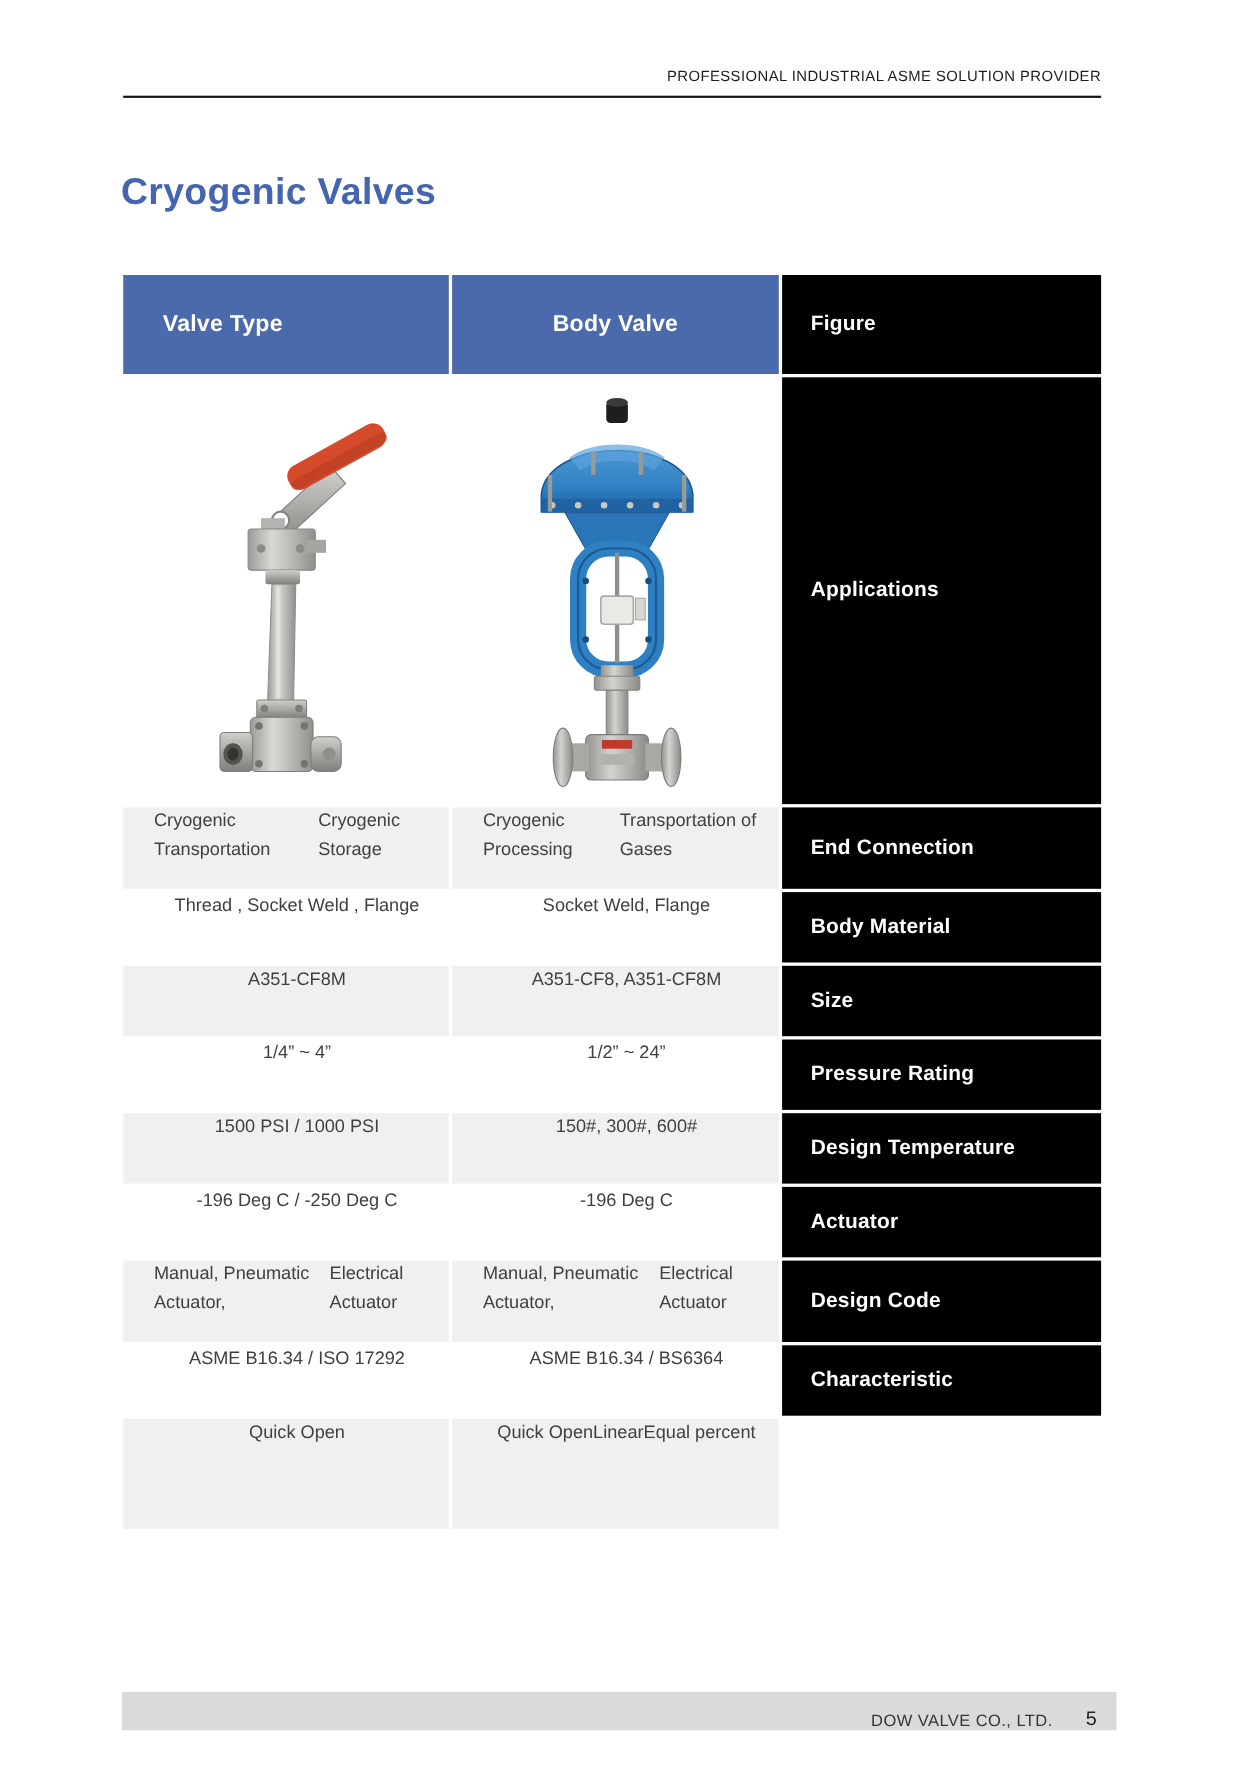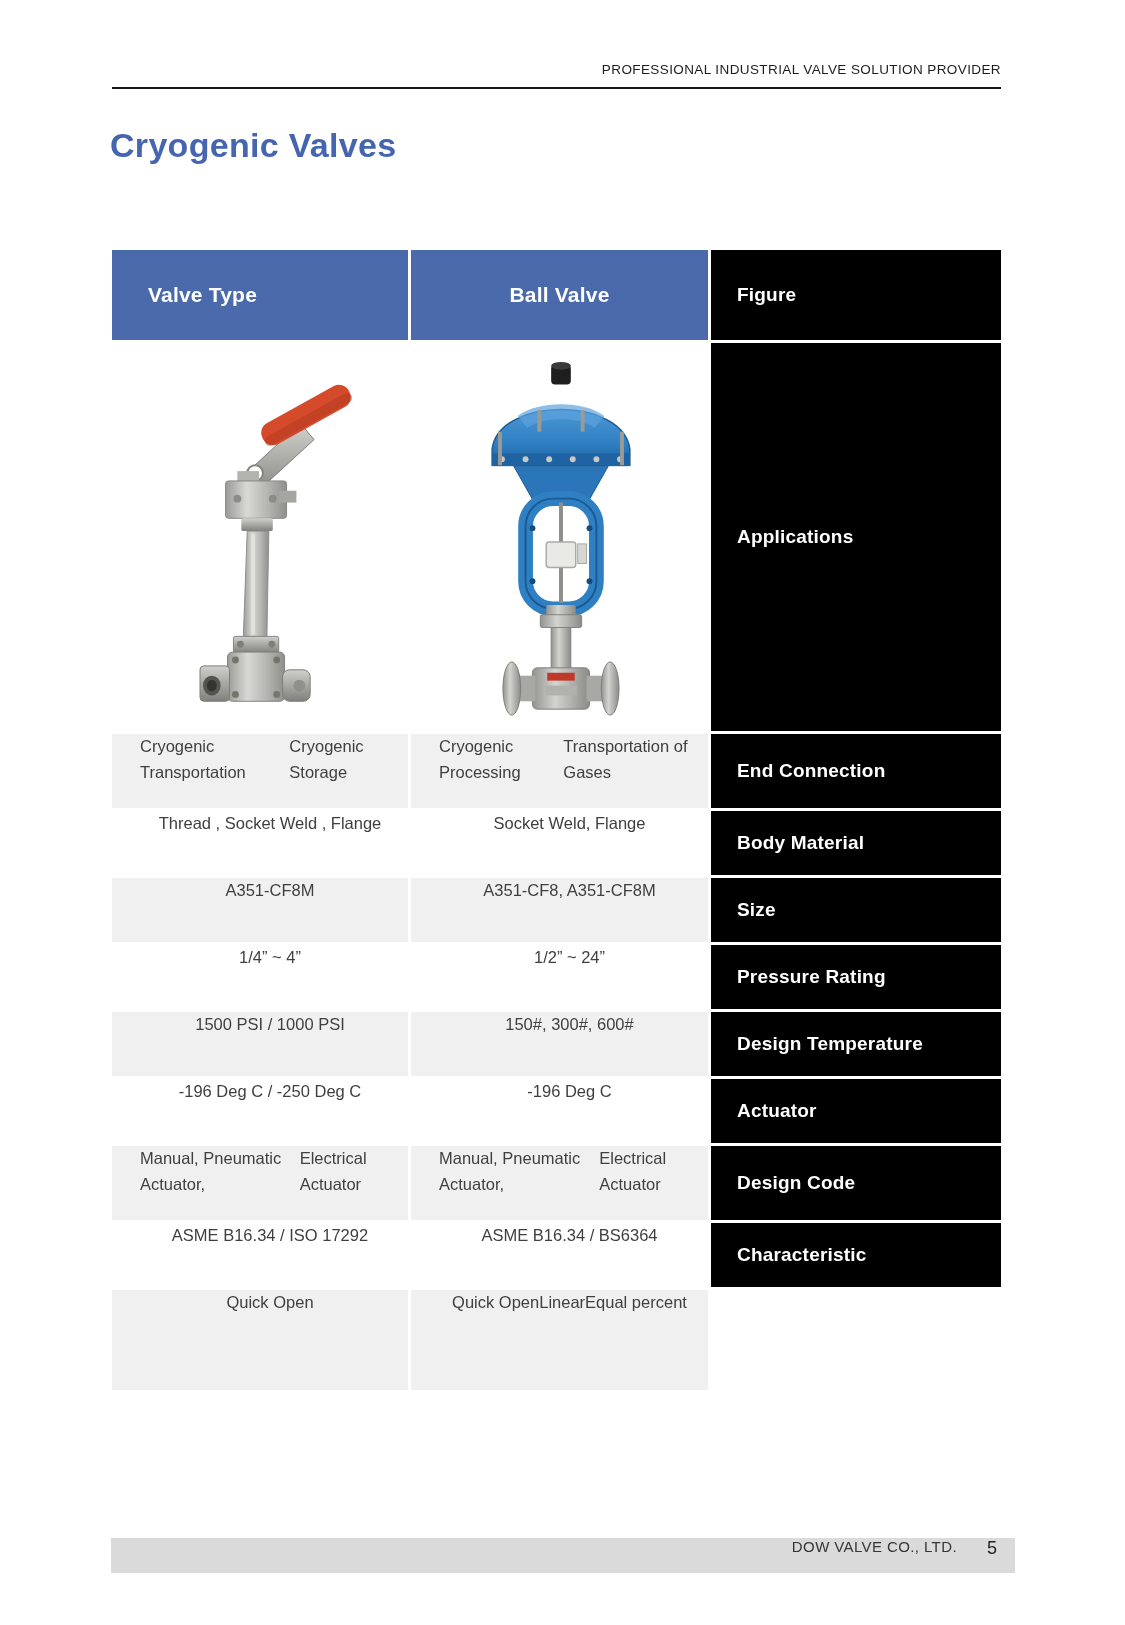--- a/index.html
+++ b/index.html
@@ -13,21 +13,21 @@
   
   .tophead{
     position:absolute;top:62px;right:124px;
     font-size:13.5px;letter-spacing:.4px;color:#1d1d1d;
   }
   .topline{
     position:absolute;left:112px;top:87px;width:889px;height:2px;background:#141414;
   }
   
   .title{
-    position:absolute;left:110px;top:126px;
+    position:absolute;left:110px;top:155px;
     font-size:34px;font-weight:bold;color:#4565b0;letter-spacing:.3px;
   }
   
   .tbl{
     position:absolute;left:112px;top:250px;width:889px;
     display:grid;
     grid-template-columns:296px 297px 290px;
     grid-template-rows:90px 388px 74px 64px 64px 64px 64px 64px 74px 64px 100px;
     gap:3px;
   }
@@ -43,40 +43,40 @@
   .cell{
     display:flex;justify-content:center;
     padding-left:28px;padding-right:8px;
     font-size:16.5px;color:#3f3f3f;line-height:1.55;background:#ffffff;
   }
   .cell.shaded{background:#f0f0f0;}
   .fig{background:#ffffff;display:flex;align-items:center;justify-content:center;padding:0;}
   
   .footer{
     position:absolute;left:111px;top:1538px;width:904px;height:35px;
-    background:#dadada;display:flex;align-items:flex-start;justify-content:flex-end;
+    background:#dadada;display:flex;align-items:flex-end;justify-content:flex-end;
     padding-right:18px;box-sizing:border-box;
   }
   .footer .company{font-size:15px;color:#353535;letter-spacing:.4px;}
   .footer .pagenum{font-size:18px;color:#1f1f1f;margin-left:30px;}
 </style>
 </head>
 <body>
 
 <div class="page">
 
-  <div class="tophead">PROFESSIONAL INDUSTRIAL VALVE SOLUTION PROVIDER</div>
+  <div class="tophead">PROFESSIONAL INDUSTRIAL ASME SOLUTION PROVIDER</div>
   <div class="topline"></div>
 
   <div class="title">Cryogenic Valves</div>
 
   <div class="tbl">
 
     <div class="hdr first">Valve Type</div>
-    <div class="hdr">Ball Valve</div>
+    <div class="hdr">Body Valve</div>
 
     <div class="lbl">Figure</div>
 
     <div class="cell fig">
 
       <svg width="230" height="364" viewBox="0 0 230 370">
         <defs>
           <linearGradient id="steelV" x1="0" y1="0" x2="1" y2="0">
             <stop offset="0" stop-color="#9a9a96"></stop>
               <stop offset="0.35" stop-color="#d8d8d4"></stop>

